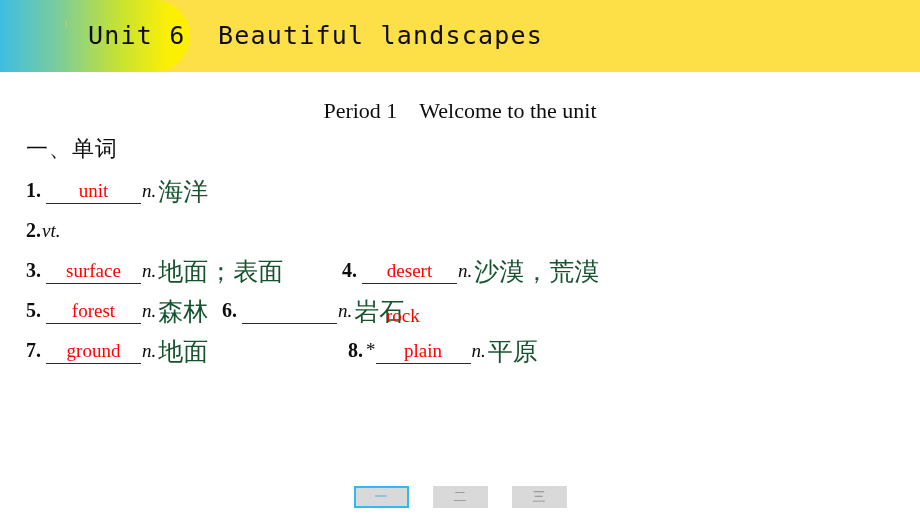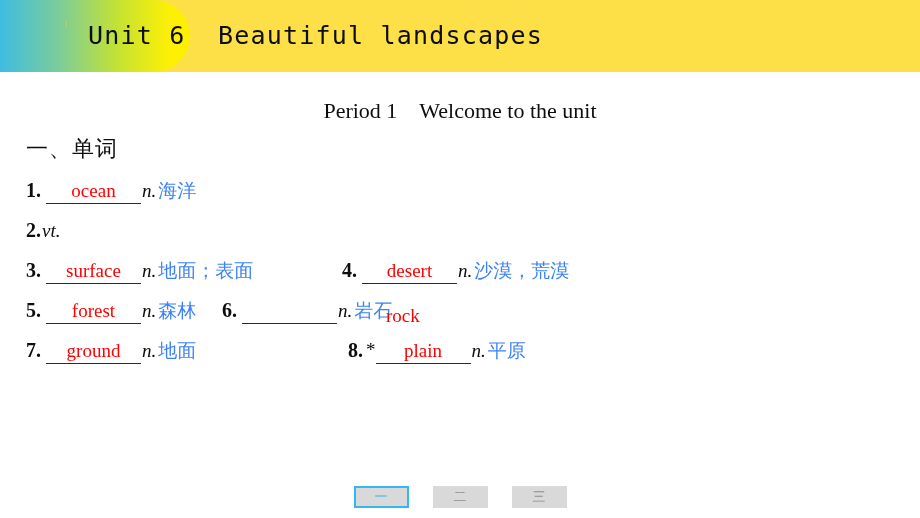--- a/index.html
+++ b/index.html
@@ -137,22 +137,22 @@
   .pos {
     font-family: "Liberation Serif", serif;
     font-style: italic;
     font-size: 19px;
     color: #0d0d0d;
     line-height: 26px;
     padding-left: 1px;
   }
   .meaning {
     font-family: "Liberation Sans", sans-serif;
-    font-size: 19px;
-    color: #3b82f6;
+    font-size: 25px;
+    color: #14532d;
     line-height: 26px;
     padding-left: 2px;
   }
   
   .floating-answer {
     position: absolute;
     font-family: "Liberation Serif", serif;
     font-size: 19px;
     color: #ff0000;
     line-height: 22px;
@@ -200,21 +200,21 @@
 <div class="period-title">Period 1　Welcome to the unit</div>
 
 <div class="section-heading">一、单词</div>
 
 <div class="word-list">
 
   <div class="word-row">
     <div class="word-item" style="left:26px;">
       <span class="item-num">1.</span>
       <span class="blank" style="width:95px;">
-        <span class="answer">ocean</span>
+        <span class="answer">unit</span>
       </span>
       <span class="pos">n.</span>
       <span class="meaning">海洋</span>
     </div>
   </div>
 
   <div class="word-row">
     <div class="word-item" style="left:26px;">
       <span class="item-num">2.</span>
       <span class="pos">vt.</span>

